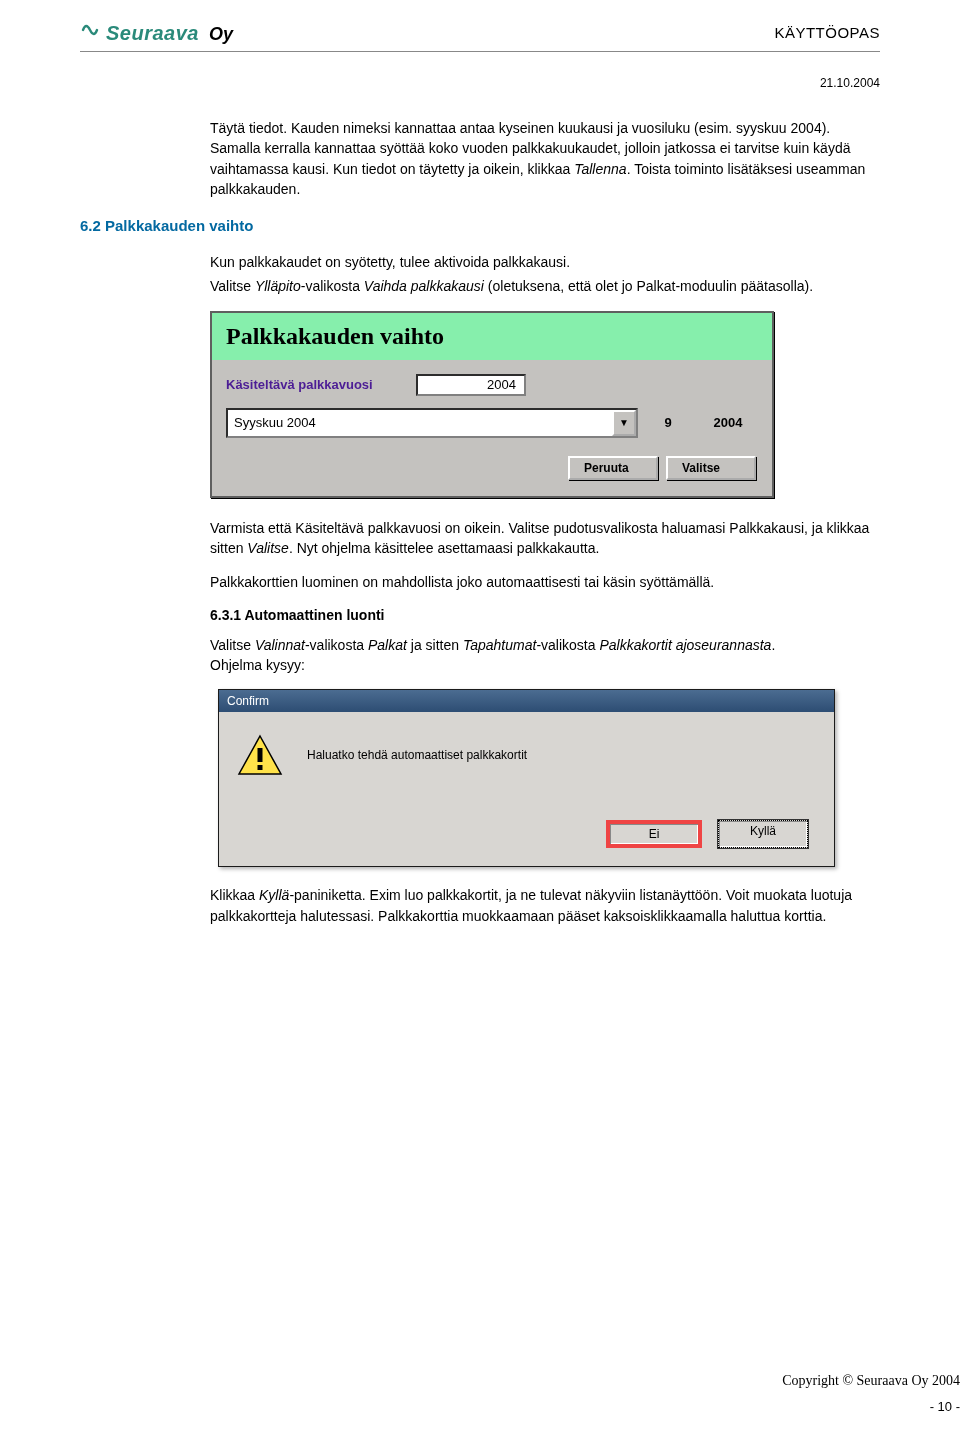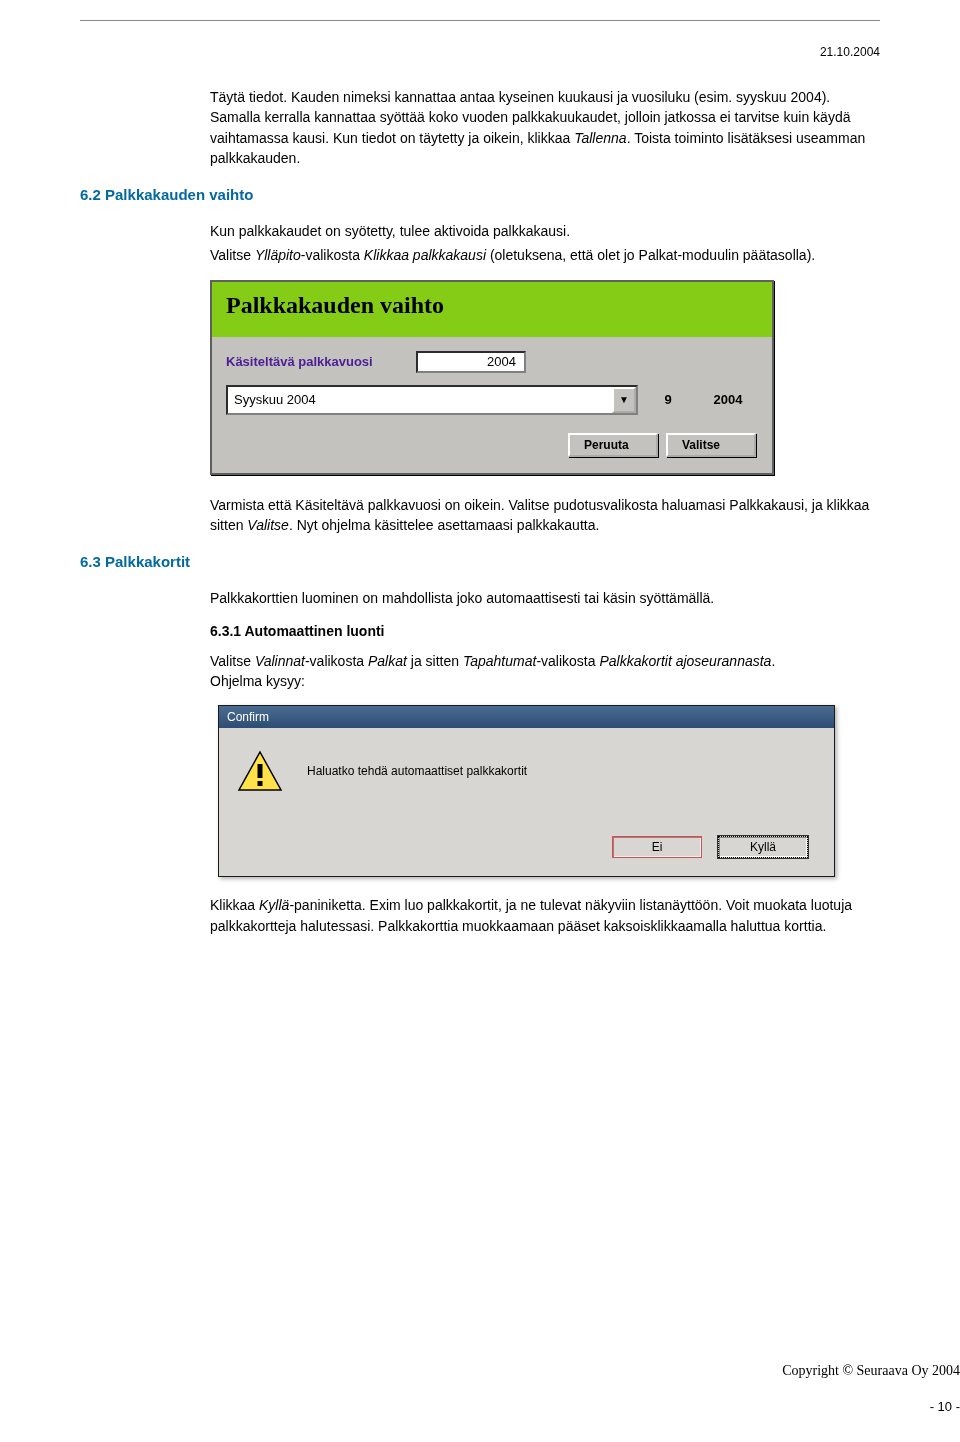--- a/index.html
+++ b/index.html
@@ -81,25 +81,25 @@
   }
   
   .dlg-outer {
     width: 560px;
     margin: 10px 0 20px 0;
     background: #c4c2bf;
     border: 2px solid #5f5f5f;
     box-shadow: 1px 1px 0 #000;
   }
   .dlg-title {
-    background: #84cc16;
+    background: #86efac;
     color: #000;
     font-size: 24px;
     font-weight: bold;
-    padding: 10px 14px 18px 14px;
+    padding: 10px 14px 10px 14px;
     font-family: "Times New Roman", serif;
   }
   .dlg-body {
     padding: 14px;
   }
   .field-row {
     display: flex;
     align-items: center;
     margin-bottom: 12px;
     gap: 10px;
@@ -201,66 +201,78 @@
     flex-shrink: 0;
   }
   .confirm-btn-row {
     display: flex;
     justify-content: flex-end;
     gap: 16px;
     padding: 0 8px 6px 0;
   }
   .confirm-btn {
     background: #d8d6d2;
-    border: 1px solid #ef4444;
+    border: 4px solid #ef4444;
     padding: 3px 0;
     font-size: 12px;
     width: 88px;
     text-align: center;
     box-shadow: 1px 1px 0 #888 inset, -1px -1px 0 #fff inset;
   }
   .confirm-btn.default {
     border: 1px dotted #000;
     outline: 1px solid #333;
   }
   .footer {
     position: absolute;
     bottom: 28px;
     left: 12px; right: 0;
     text-align: right;
     font-family: "Times New Roman", serif;
     font-size: 14px;
   }
   .page-num {
-    margin-top: 20px;
+    margin-top: 10px;
     font-family: Arial, sans-serif;
     font-size: 13px;
   }
 </style>
 </head>
 <body>
 
 <div class="page">
 
+  <div class="header-row">
+    <div class="logo">
+      <span class="logo-mark">
+        <svg viewBox="0 0 20 20">
+          <path d="M3 10 Q6 2 10 10 Q14 18 17 10" stroke="#2a8a7a" stroke-width="2.4" fill="none" stroke-linecap="round"></path>
+        </svg>
+      </span>
+      <span class="logo-text">Seuraava</span>
+      <span class="logo-oy">Oy</span>
+    </div>
+    <div class="guide-title">KÄYTTÖOPAS</div>
+  </div>
   <hr class="header-rule">
 
   <div class="date-row">21.10.2004</div>
 
   <div class="content-indent">
     <p>
       <span>Täytä tiedot. Kauden nimeksi kannattaa antaa kyseinen kuukausi ja vuosiluku (esim. syyskuu 2004). Samalla kerralla kannattaa syöttää koko vuoden palkkakuukaudet, jolloin jatkossa ei tarvitse kuin käydä vaihtamassa kausi. Kun tiedot on täytetty ja oikein, klikkaa </span><span class="em">Tallenna</span><span>. Toista toiminto lisätäksesi useamman palkkakauden.</span>
     </p>
   </div>
 
   <h2 class="section">6.2 Palkkakauden vaihto</h2>
 
   <div class="content-indent">
     <p>Kun palkkakaudet on syötetty, tulee aktivoida palkkakausi.</p>
     <p style="margin-top:-10px">
-      <span>Valitse </span><span class="em">Ylläpito</span><span>-valikosta </span><span class="em">Klikkaa palkkakausi</span><span> (oletuksena, että olet jo Palkat-moduulin päätasolla).</span>
+      <span>Valitse </span><span class="em">Ylläpito</span><span>-valikosta </span><span class="em">Vaihda palkkakausi</span><span> (oletuksena, että olet jo Palkat-moduulin päätasolla).</span>
     </p>
 
     <div class="dlg-outer">
       <div class="dlg-title">Palkkakauden vaihto</div>
       <div class="dlg-body">
         <div class="field-row">
           <div class="field-label">Käsiteltävä palkkavuosi</div>
           <div class="input-box" style="width:110px">2004</div>
         </div>
         <div class="field-row">
@@ -276,21 +288,20 @@
           <div class="win-btn">Valitse</div>
         </div>
       </div>
     </div>
 
     <p>
       <span>Varmista että Käsiteltävä palkkavuosi on oikein. Valitse pudotusvalikosta haluamasi Palkkakausi, ja klikkaa sitten </span><span class="em">Valitse</span><span>. Nyt ohjelma käsittelee asettamaasi palkkakautta.</span>
     </p>
   </div>
 
-  <h2 class="section">6.3 Palkkakortit</h2>
 
   <div class="content-indent">
     <p>Palkkakorttien luominen on mahdollista joko automaattisesti tai käsin syöttämällä.</p>
 
     <h3 class="subsection">6.3.1 Automaattinen luonti</h3>
 
     <p>
       <span>Valitse </span><span class="em">Valinnat</span><span>-valikosta </span><span class="em">Palkat</span><span> ja sitten </span><span class="em">Tapahtumat</span><span>-valikosta </span><span class="em">Palkkakortit ajoseurannasta</span><span>.</span>
       <br>
       <span>Ohjelma kysyy:</span>

